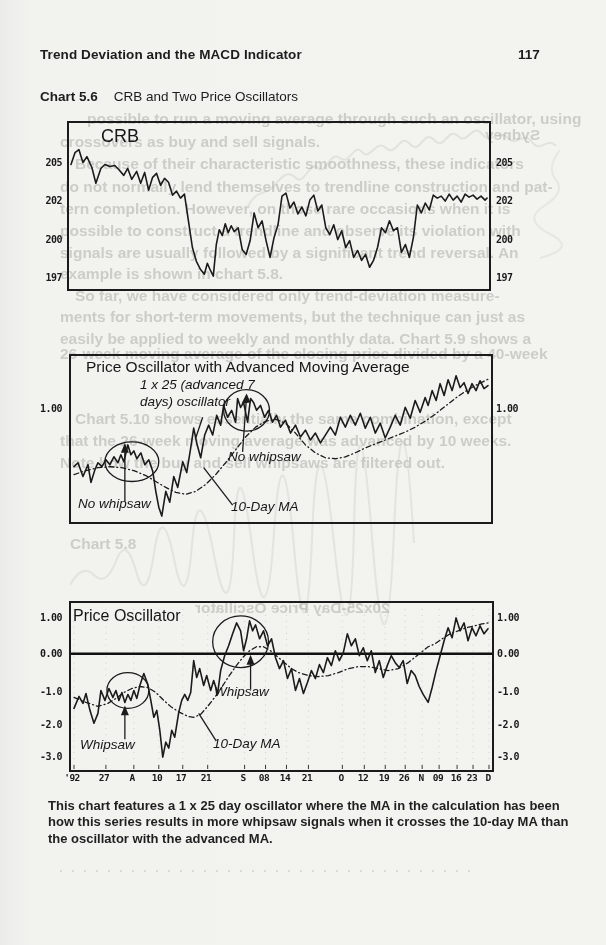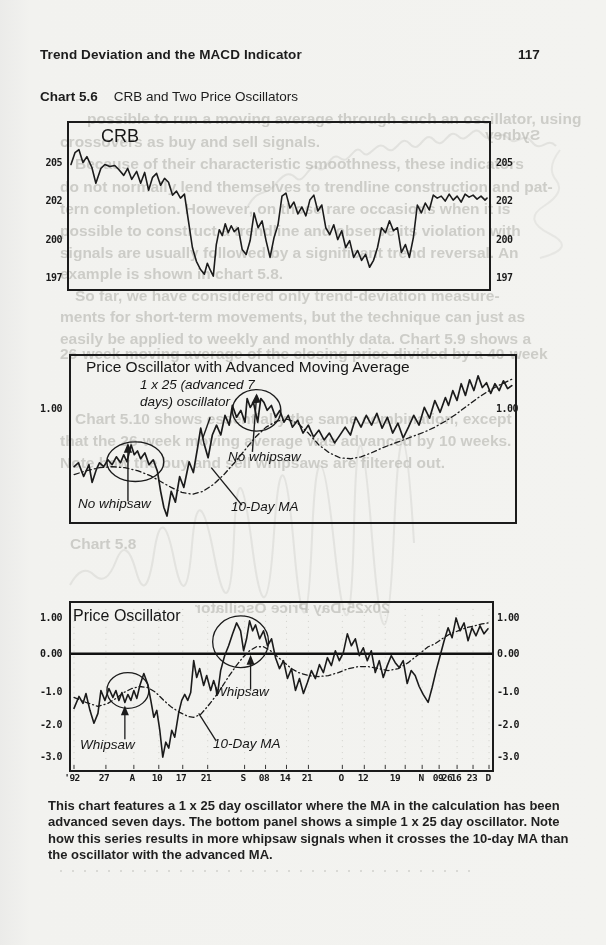--- a/index.html
+++ b/index.html
@@ -6,21 +6,21 @@
   .page{position:relative;width:606px;height:945px;margin:0 auto;
         background:linear-gradient(90deg,#ebebe9 0,#f2f2ef 30px,#f3f3f0 100%);
         font-family:"Liberation Sans",sans-serif;color:#1c1c1c;overflow:hidden;}
   .hdr-title{position:absolute;left:40px;top:47px;font-size:13.5px;font-weight:700;letter-spacing:.1px;}
   .hdr-page{position:absolute;left:518px;top:47px;font-size:13.5px;font-weight:700;}
   .fig-head{position:absolute;left:40px;top:89px;font-size:13.5px;}
   .fig-head b{font-weight:700;margin-right:16px;}
   .panel{position:absolute;border:2px solid #1b1b1b;background:transparent;}
   .panel svg{position:absolute;left:0;top:0;width:100%;height:100%;}
   #panel-crb{left:67px;top:121px;width:420px;height:166px;}
-  #panel-adv{left:69px;top:354px;width:420px;height:166px;padding-left:24px;}
+  #panel-adv{left:69px;top:354px;width:420px;height:166px;}
   #panel-simple{left:69px;top:601px;width:421px;height:167px;}
   .panel-title{position:absolute;color:#161616;white-space:nowrap;z-index:3;}
   #crb-title{left:16px;top:3px;font-size:18px;margin-left:16px;}
   #adv-title{left:15px;top:2px;font-size:15.5px;}
   #simple-title{left:2px;top:4px;font-size:16px;}
   .axlab{position:absolute;font-family:"DejaVu Sans Mono",monospace;font-weight:700;
          font-size:10px;color:#1a1a1a;line-height:12px;letter-spacing:-.5px;}
   .xtick{position:absolute;top:772px;font-family:"DejaVu Sans Mono",monospace;font-weight:700;
          font-size:9.5px;color:#1a1a1a;width:24px;text-align:center;letter-spacing:-.5px;}
   .ann{position:absolute;font-style:italic;font-size:13.5px;color:#161616;white-space:nowrap;z-index:4;}
@@ -103,22 +103,22 @@
       <span class="xtick" style="left: 120px;">A</span>
       <span class="xtick" style="left: 145px;">10</span>
       <span class="xtick" style="left: 169px;">17</span>
       <span class="xtick" style="left: 194px;">21</span>
       <span class="xtick" style="left: 231px;">S</span>
       <span class="xtick" style="left: 252px;">08</span>
       <span class="xtick" style="left: 273px;">14</span>
       <span class="xtick" style="left: 295px;">21</span>
       <span class="xtick" style="left: 329px;">O</span>
       <span class="xtick" style="left: 351px;">12</span>
-      <span class="xtick" style="left: 372px; margin-left: 11px;">19</span>
-      <span class="xtick" style="left: 392px; margin-left: 43px;">26</span>
+      <span class="xtick" style="left: 372px;">19</span>
+      <span class="xtick" style="left: 392px;">26</span>
       <span class="xtick" style="left: 409px;">N</span>
       <span class="xtick" style="left: 426px;">09</span>
       <span class="xtick" style="left: 444px;">16</span>
       <span class="xtick" style="left: 460px;">23</span>
       <span class="xtick" style="left: 476px;">D</span>
     </div>
 
   <div class="panel" id="panel-crb">
     <svg viewBox="0 0 422 168" preserveAspectRatio="none">
       <polyline class="series-solid" points="2,42 6,30 10,27 14,40 18,34 23,45 27,61 32,46 36,42 41,44 46,43 50,47 55,53 59,46 63,57 68,49 72,61 76,50 80,68 84,55 88,51 92,63 96,56 100,60 104,73 108,69 112,76 116,72 120,99 124,126 128,140 132,148 136,153 139,142 142,149 145,155 148,123 151,108 154,114 157,102 160,111 163,104 166,110 170,106 174,128 178,133 182,119 186,91 190,106 194,99 198,119 202,136 206,116 210,103 214,74 218,71 222,86 226,80 230,92 234,85 238,94 242,78 246,73 250,89 254,83 258,106 262,113 266,103 270,118 274,109 278,126 282,119 286,136 290,129 294,139 298,133 302,146 306,139 310,126 314,106 318,111 322,99 326,109 330,106 334,131 338,123 342,136 346,116 350,83 354,91 358,81 362,88 366,73 370,76 374,74 378,79 382,72 386,78 390,74 394,80 398,72 402,75 406,73 410,77 414,74 418,78 420,76"></polyline>
@@ -201,17 +201,16 @@
       <line class="mark" x1="128" y1="111" x2="145" y2="138"></line>
     </svg>
     <div class="panel-title" id="simple-title">Price Oscillator</div>
   </div>
   <div class="ann" style="left:80px;top:737px;">Whipsaw</div>
   <div class="ann" style="left:214px;top:684px;">Whipsaw</div>
   <div class="ann" style="left:213px;top:736px;">10-Day MA</div>
 
   <div class="caption">
     <div>This chart features a 1 x 25 day oscillator where the MA in the calculation has been</div>
-    <div>advanced seven days. The bottom panel shows a simple 1 x 25 day oscillator. Note</div>
     <div>how this series results in more whipsaw signals when it crosses the 10-day MA than</div>
     <div>the oscillator with the advanced MA.</div>
   </div>
 </div>
 
 </body></html>

